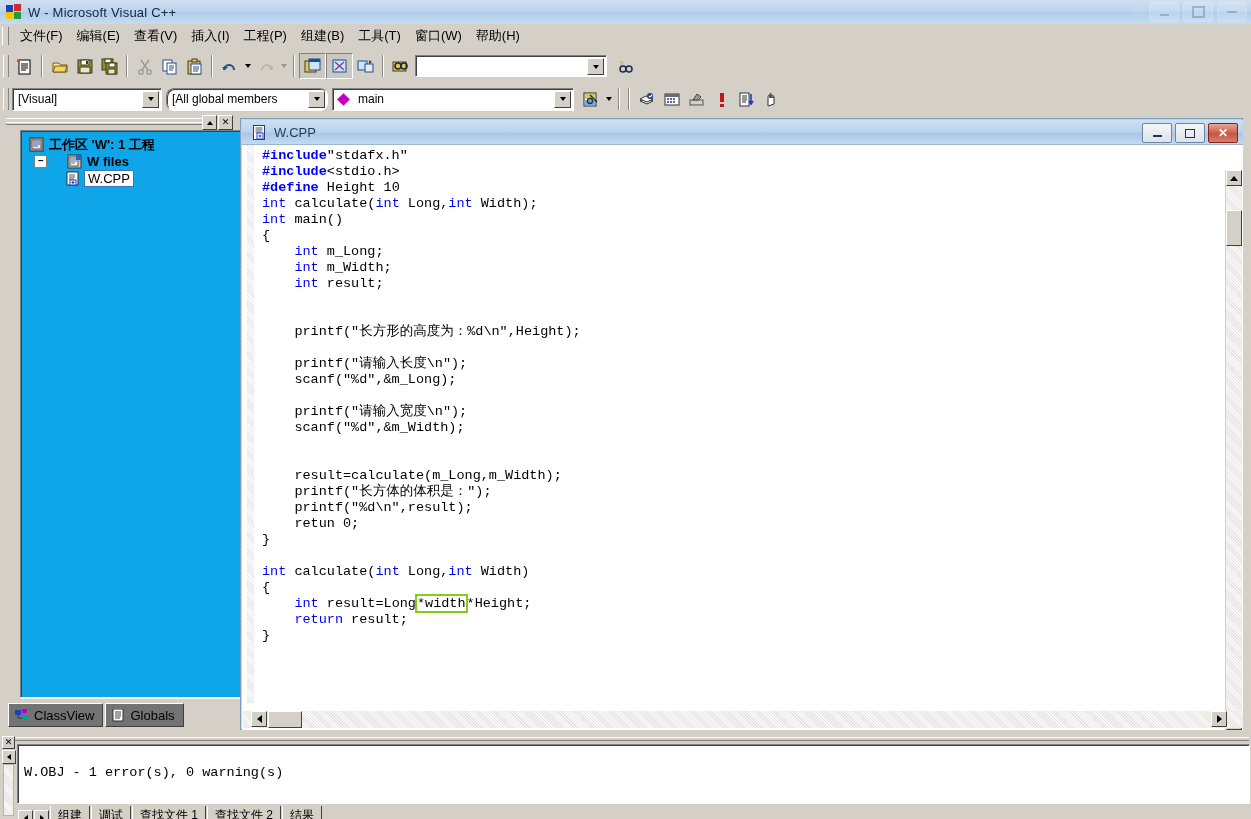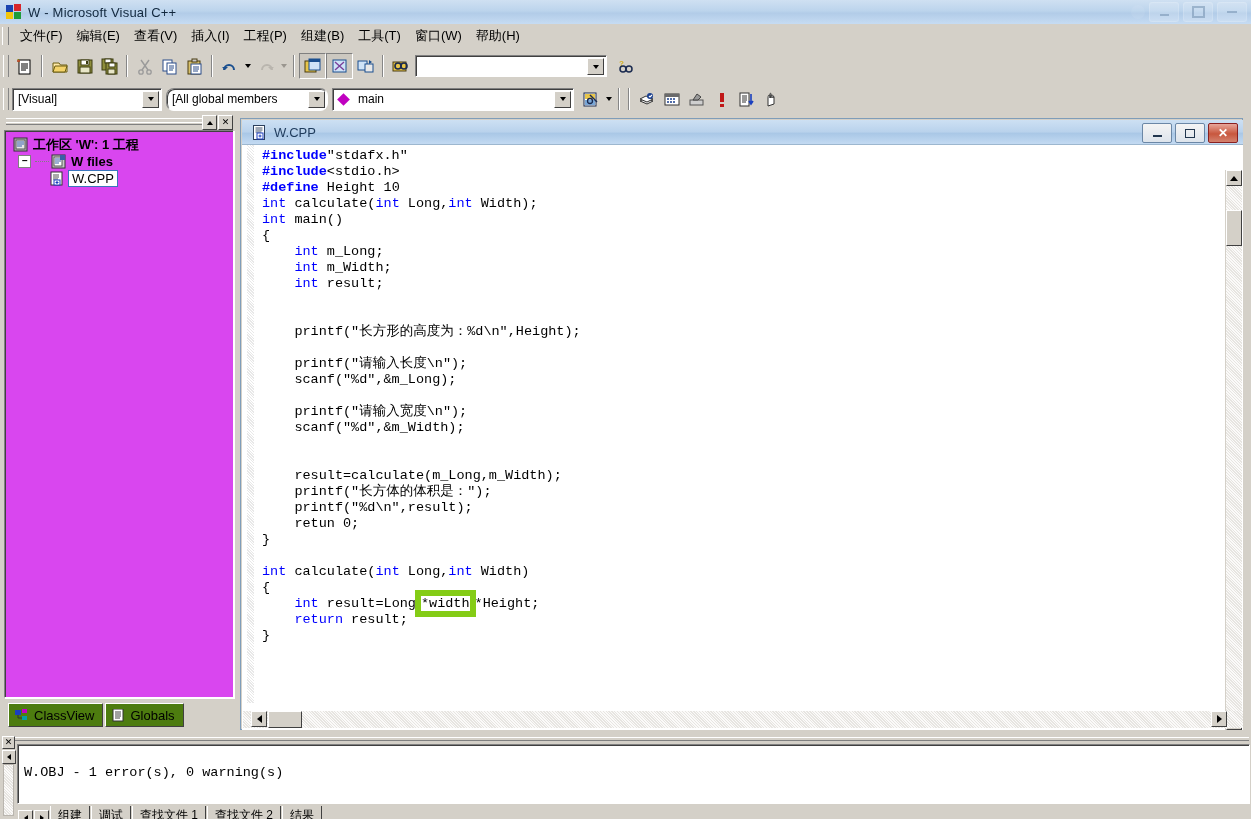--- a/index.html
+++ b/index.html
@@ -170,22 +170,22 @@
     border: 1px solid #fff; border-right-color: #404040; border-bottom-color: #404040;
     display: flex; align-items: center; justify-content: center; font-size: 9px; line-height: 1;
   }
   .ws-cap-btn.b1 { right: 19px; top: 0; }
   .ws-cap-btn.b2 { right: 3px; top: 0; }
   .ws-cap-btn i.up {
     width: 0; height: 0; border-left: 3.5px solid transparent; border-right: 3.5px solid transparent;
     border-bottom: 4px solid #000;
   }
   .ws-tree {
-    position: absolute; left: 0; top: 15px; width: 228px; height: 566px;
-    background: #d946ef;
+    position: absolute; left: 16px; top: 15px; width: 228px; height: 566px;
+    background: #0ea5e9;
     border: 1px solid #808080; border-right-color: #fff; border-bottom-color: #fff;
     box-shadow: inset 1px 1px 0 #404040, 1px 1px 0 #fff;
     overflow: hidden;
     text-align: right;
   }
   .tree-row { display: flex; align-items: center; height: 17px; font-size: 13px; white-space: nowrap;}
   .tree-root { padding-left: 8px; font-weight: bold; }
   .tree-l2 { padding-left: 13px; font-weight: bold; }
   .tree-l3 { padding-left: 44px; }
   .expander {
@@ -195,21 +195,21 @@
     font-family: "Liberation Mono", monospace;
   }
   .dotline { width: 14px; height: 1px; border-top: 1px dotted #808080; flex: 0 0 auto;}
   .selbox {
     border: 1px solid #3a76bd; padding: 0 3px; background: #fff; color:#000;
   }
   .ws-tabs {
     position: absolute; left: 4px; top: 588px; display: flex; align-items: flex-end; gap: 2px;
   }
   .ws-tab {
-    height: 22px; padding: 0 8px 0 6px; background: #4d7c0f;
+    height: 22px; padding: 0 8px 0 6px; background: #737373;
     border: 1px solid #fff; border-right-color: #404040; border-bottom-color: #404040;
     display: flex; align-items: center; gap: 5px; font-size: 13px;
   }
 
   
   .mdi {
     position: absolute; left: 240px; top: 118px; width: 1003px; height: 612px;
     background: #d4d0c8;
     border: 1px solid #7f9db9;
     box-sizing: border-box;
@@ -249,21 +249,21 @@
     background: repeating-linear-gradient(45deg,#e8e8e8 0 1px,#ffffff 1px 2px);
   }
   .code-text {
     position: absolute; left: 20px; top: 3px; width: 1160px;
     font-family: "Liberation Mono", "DejaVu Sans Mono", monospace;
     font-size: 13.5px; line-height: 16px; color: #000; white-space: pre;
   }
   .code-text .kw { color: #0000ff; }
   .code-text .pp { color: #0000ff; font-weight: bold; }
   .redbox {
-    border: 6px solid #84cc16; margin: 0 -1px; padding: 0 0px;
+    border: 2px solid #84cc16; margin: 0 -1px; padding: 0 0px;
   }
   
   .vscroll {
     position: absolute; right: 1px; top: 25px; width: 16px; height: 560px;
     background: repeating-linear-gradient(45deg,#e7e5e1 0 1px,#fbfaf9 1px 2px);
     border-left: 1px solid #d4d0c8;
   }
   .sb-btn {
     width: 16px; height: 16px; background: #d4d0c8;
     border: 1px solid #fff; border-right-color: #404040; border-bottom-color: #404040;

